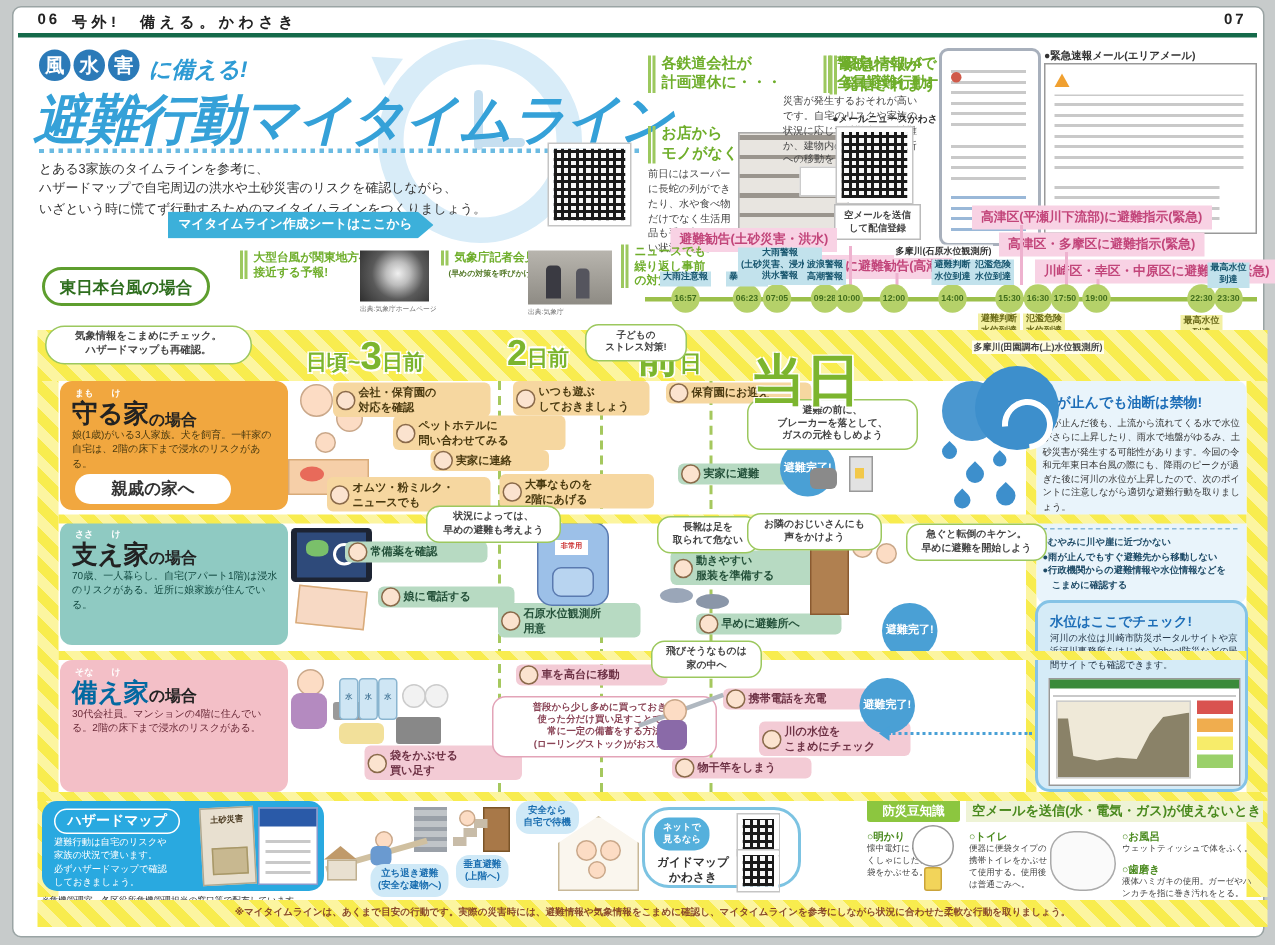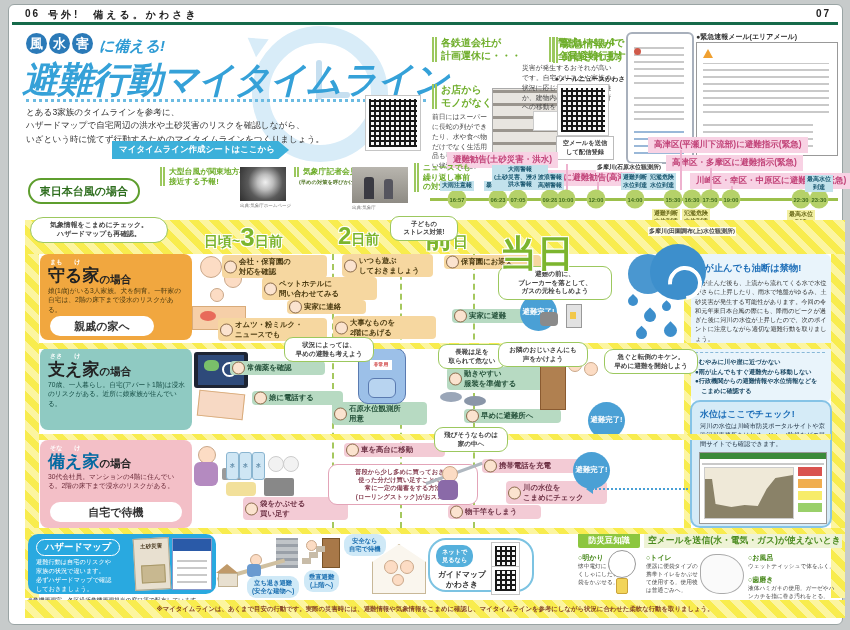--- a/index.html
+++ b/index.html
@@ -292,21 +292,20 @@
   <div class="c" style="left:44px;top:10px;width:12px;height:12px;background:#fcdcc4;border:1px solid #caa88a;"></div>
 </div>
 
 <div class="card" style="left:40px;top:440px;width:152px;height:88px;background:#f3bfc7;">
   <div class="abs" style="left:10px;top:4px;font-size:6px;color:#fff;font-weight:bold;">そな　　け</div>
   <div class="abs" style="left:8px;top:10px;display:flex;align-items:baseline;">
     <span style="font-size:17px;font-weight:900;color:#0369a1;">備え家</span>
     <span style="font-size:10.5px;font-weight:bold;color:#222;">の場合</span>
   </div>
   <div class="abs" style="left:8px;top:32px;width:138px;font-size:6.7px;color:#6a2a38;line-height:1.4;">30代会社員。マンションの4階に住んでいる。2階の床下まで浸水のリスクがある。</div>
-  <div class="destpill" style="left:10px;top:62px;width:132px;height:20px;">自宅で待機</div>
 </div>
 <div class="abs" style="left:190px;top:446px;width:56px;height:46px;">
   <div class="c" style="left:8px;top:0;width:16px;height:16px;background:#fcdcc4;border:1px solid #caa88a;"></div>
   <div class="abs" style="left:4px;top:16px;width:24px;height:24px;background:#b48ac0;border-radius:6px;"></div>
   <div class="abs" style="left:32px;top:22px;width:20px;height:12px;background:#9a9a9a;border-radius:2px;"></div>
 </div>
 <div class="abs" style="left:226px;top:444px;width:76px;height:52px;">
   <div class="abs" style="left:0;top:8px;width:11px;height:26px;background:#cfe6f4;border:1px solid #8ab5d0;border-radius:3px;font-size:4.8px;color:#4a7a9a;text-align:center;line-height:26px;font-weight:bold;">水</div>
   <div class="abs" style="left:13px;top:8px;width:11px;height:26px;background:#cfe6f4;border:1px solid #8ab5d0;border-radius:3px;font-size:4.8px;color:#4a7a9a;text-align:center;line-height:26px;font-weight:bold;">水</div>
   <div class="abs" style="left:26px;top:8px;width:11px;height:26px;background:#cfe6f4;border:1px solid #8ab5d0;border-radius:3px;font-size:4.8px;color:#4a7a9a;text-align:center;line-height:26px;font-weight:bold;">水</div>

